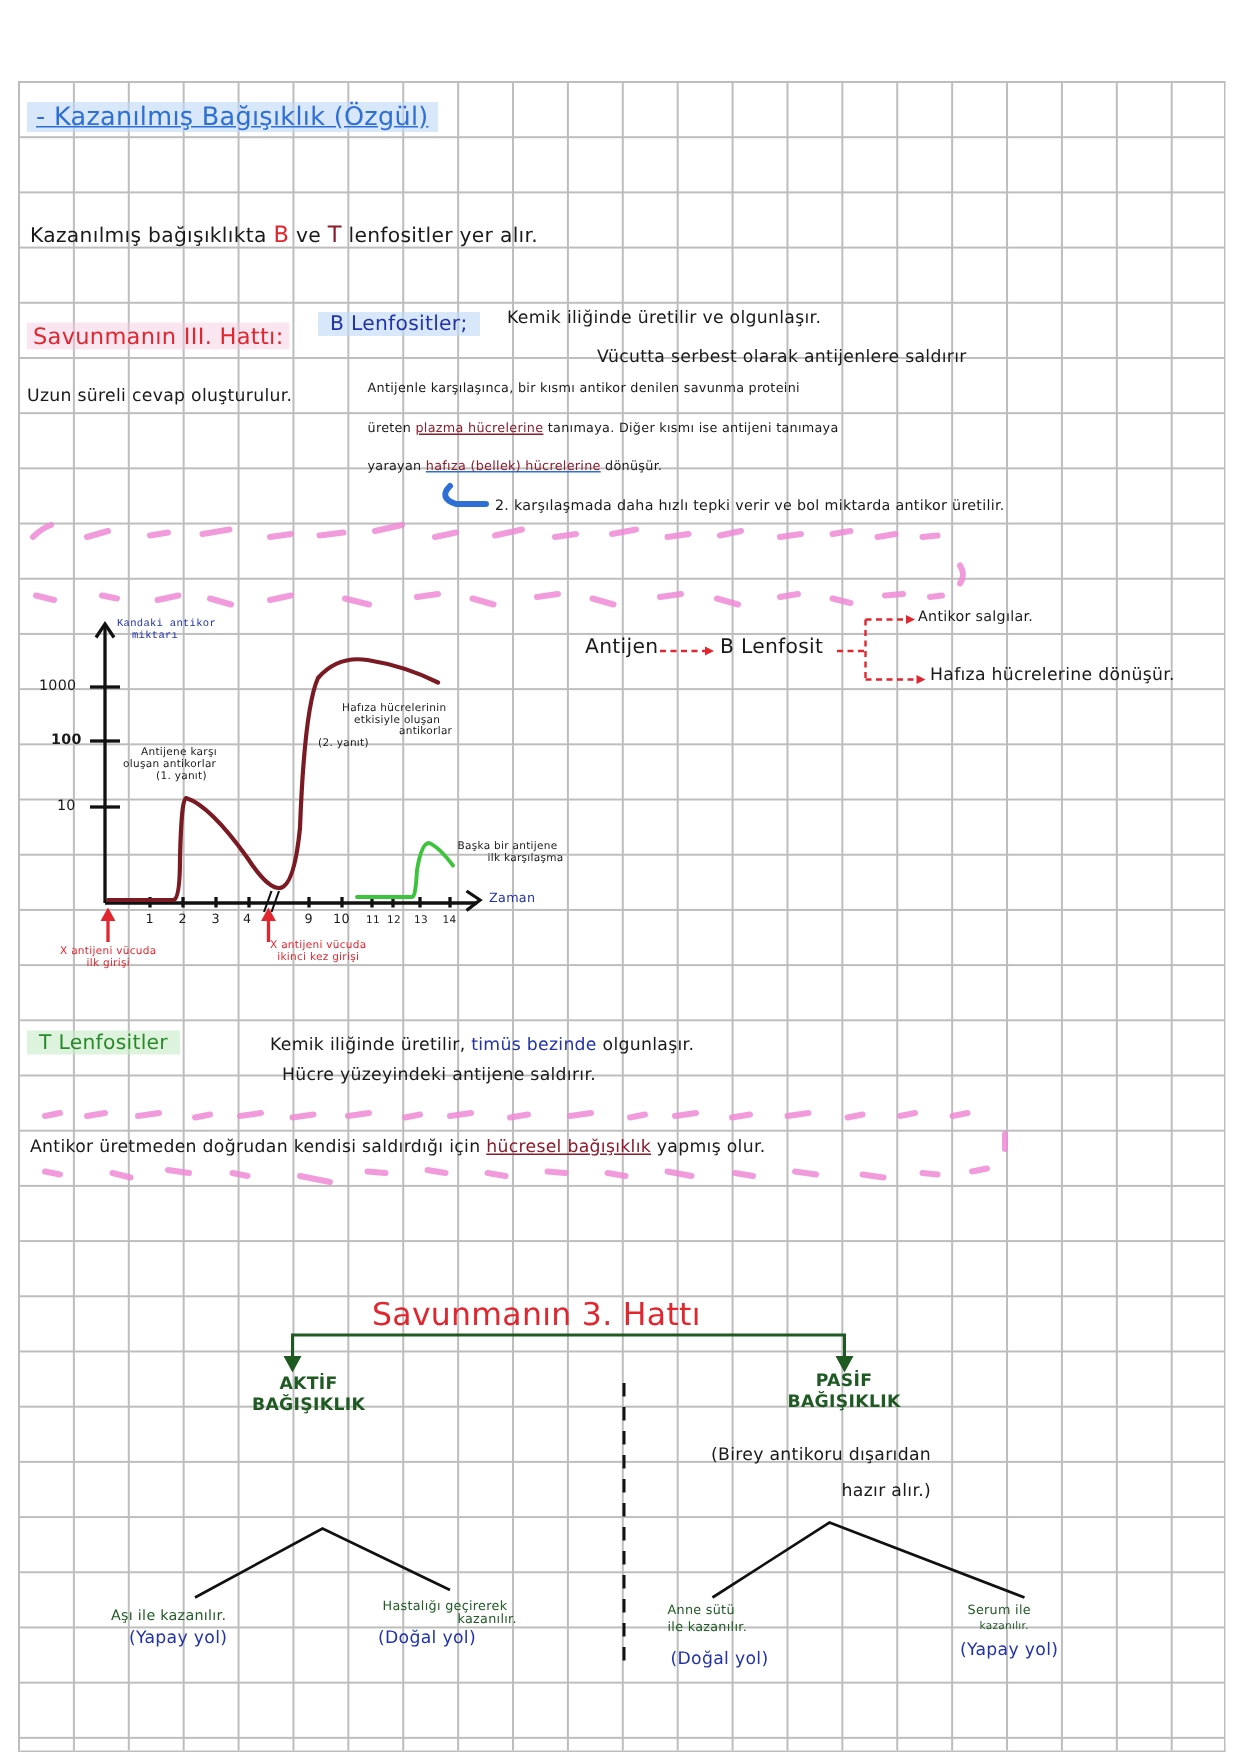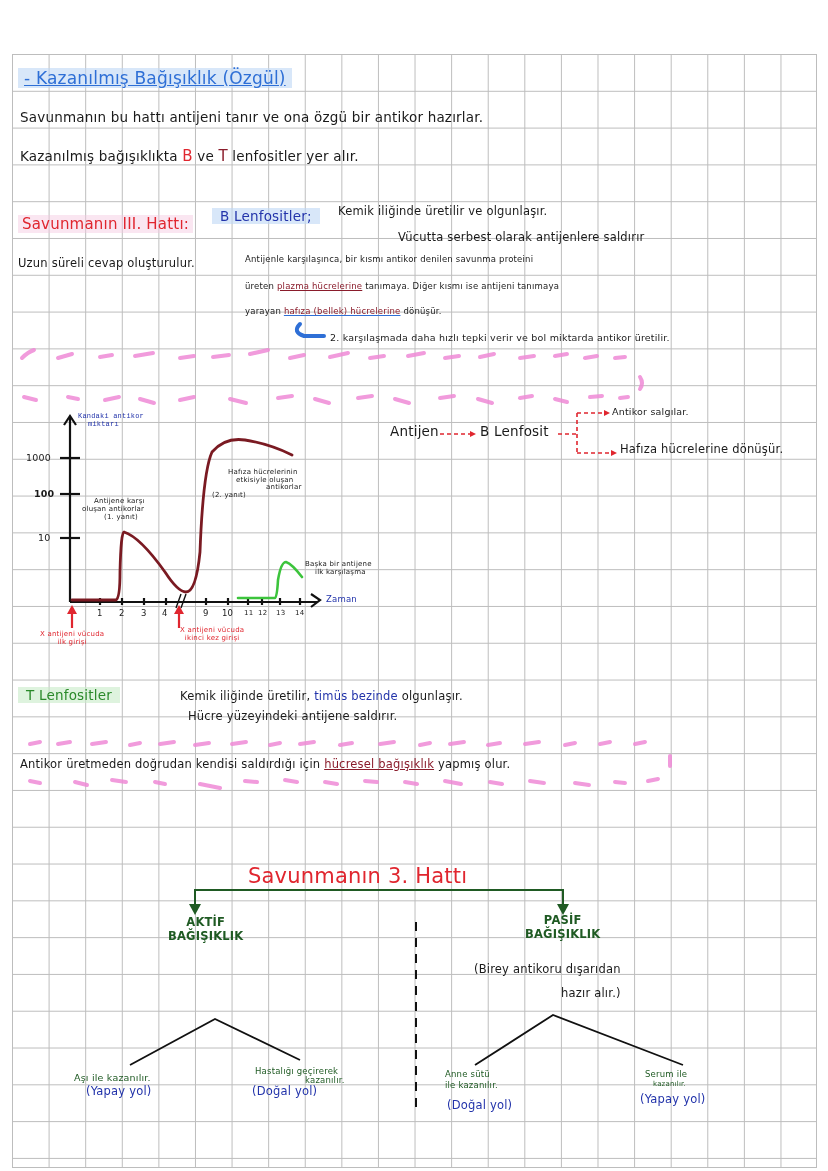--- a/index.html
+++ b/index.html
@@ -105,21 +105,20 @@
         <path d="M490 750 l12 2"></path>
       <path d="M530 749 l14 2"></path>
         <path d="M575 751 l14 2"></path>
         <path d="M615 750 l10 1"></path>
       <path d="M648 749 l10 -2"></path>
       <path d="M670 724 l0 10"></path>
     </g>
   </svg>
 
   <div class="t blue s18 u hl-blue" style="left:18px;top:36px;padding:0 6px;">- Kazanılmış Bağışıklık (Özgül)</div>
-  <div class="t s14" style="left:20px;top:77px;">Savunmanın bu hattı antijeni tanır ve ona özgü bir antikor hazırlar.</div>
   <div class="t s14" style="left:20px;top:115px;">
     <span>Kazanılmış bağışıklıkta</span>
     <span class="red s16">B</span>
     <span>ve</span>
     <span class="maroon s16">T</span>
     <span>lenfositler yer alır.</span>
   </div>
 
   <div class="t red s16 hl-pink" style="left:18px;top:183px;padding:0 4px;">Savunmanın III. Hattı:</div>
   <div class="t s12" style="left:18px;top:224px;">Uzun süreli cevap oluşturulur.</div>
@@ -222,21 +221,21 @@
     <div style="padding-left:22px;">(1. yanıt)</div>
   </div>
   <div class="t s7" style="left:212px;top:437px;line-height:7.5px;">
     <div style="padding-left:16px;">Hafıza hücrelerinin</div>
     <div style="padding-left:24px;">etkisiyle oluşan</div>
     <div style="padding-left:54px;">antikorlar</div>
     <div>(2. yanıt)</div>
   </div>
   <div class="t s7" style="left:305px;top:528px;line-height:8px;">
     <div>Başka bir antijene</div>
-    <div style="padding-left:10px;">ilk karşılaşma</div>
+    <div style="padding-left:20px;">ilk karşılaşma</div>
   </div>
   <div class="t red s7" style="left:40px;top:598px;line-height:8px;text-align:center;">
     <div>X antijeni vücuda</div>
     <div>ilk girişi</div>
   </div>
   <div class="t red s7" style="left:180px;top:594px;line-height:8px;text-align:center;">
     <div>X antijeni vücuda</div>
     <div>ikinci kez girişi</div>
   </div>
 

